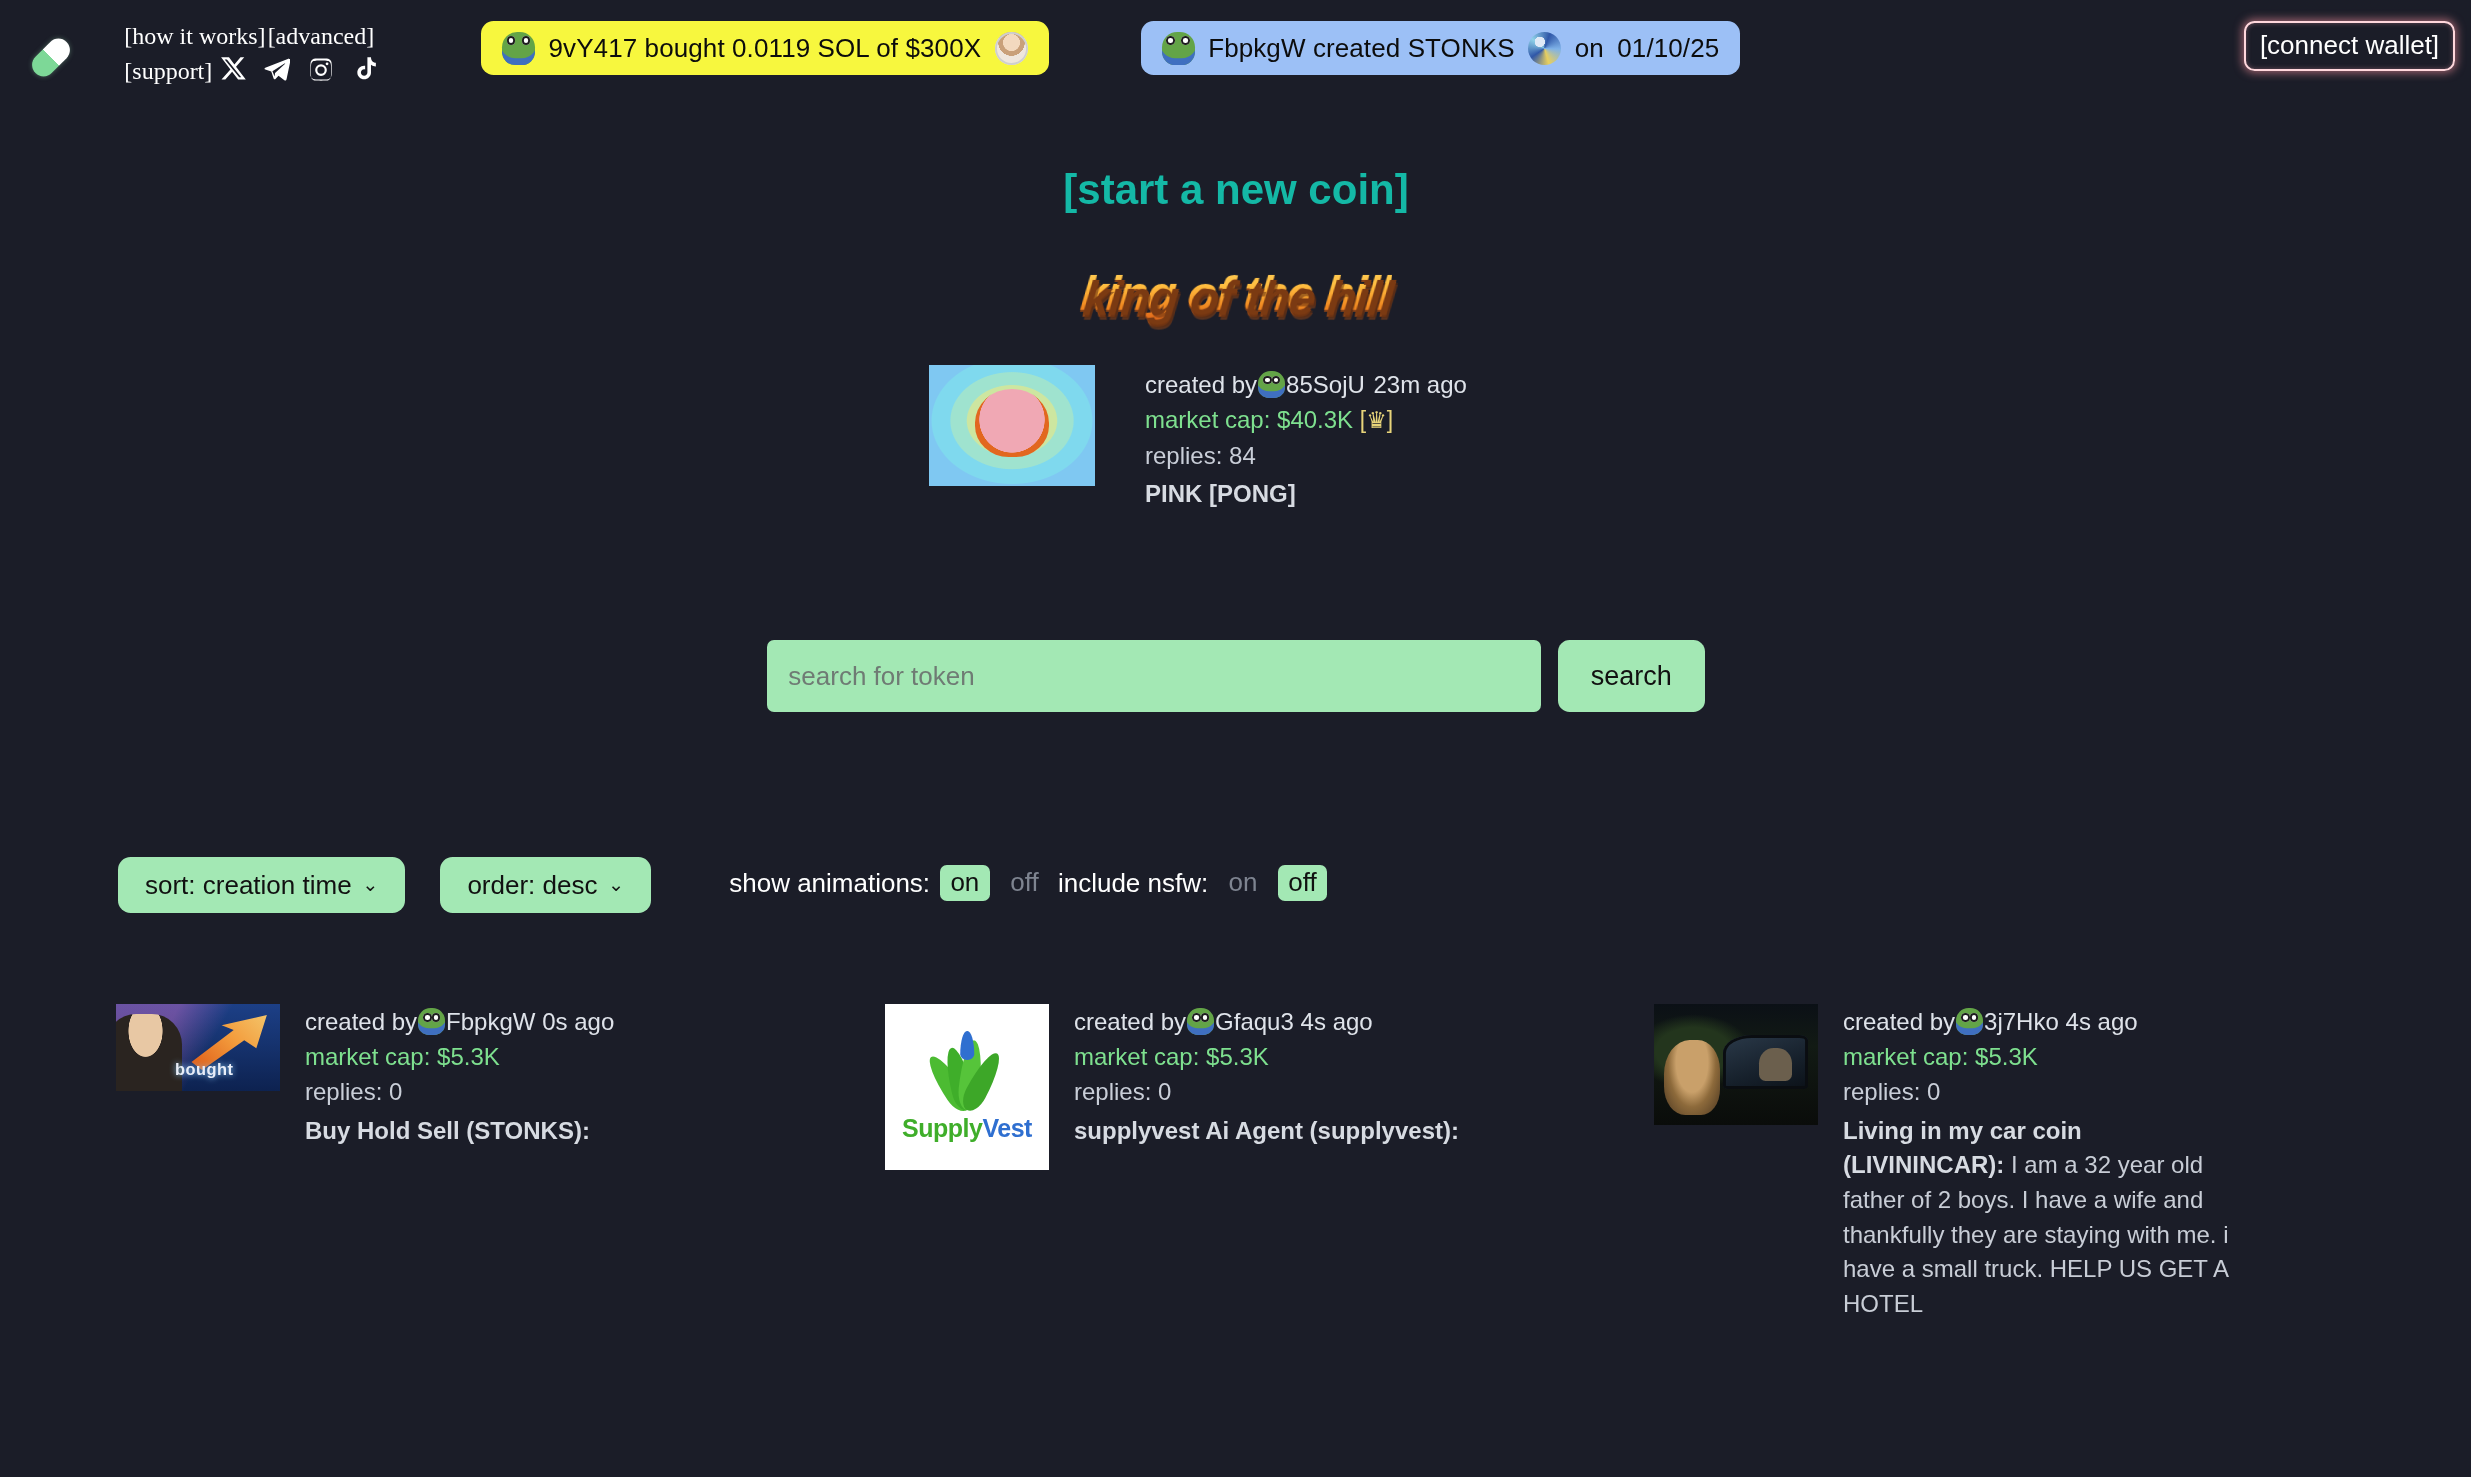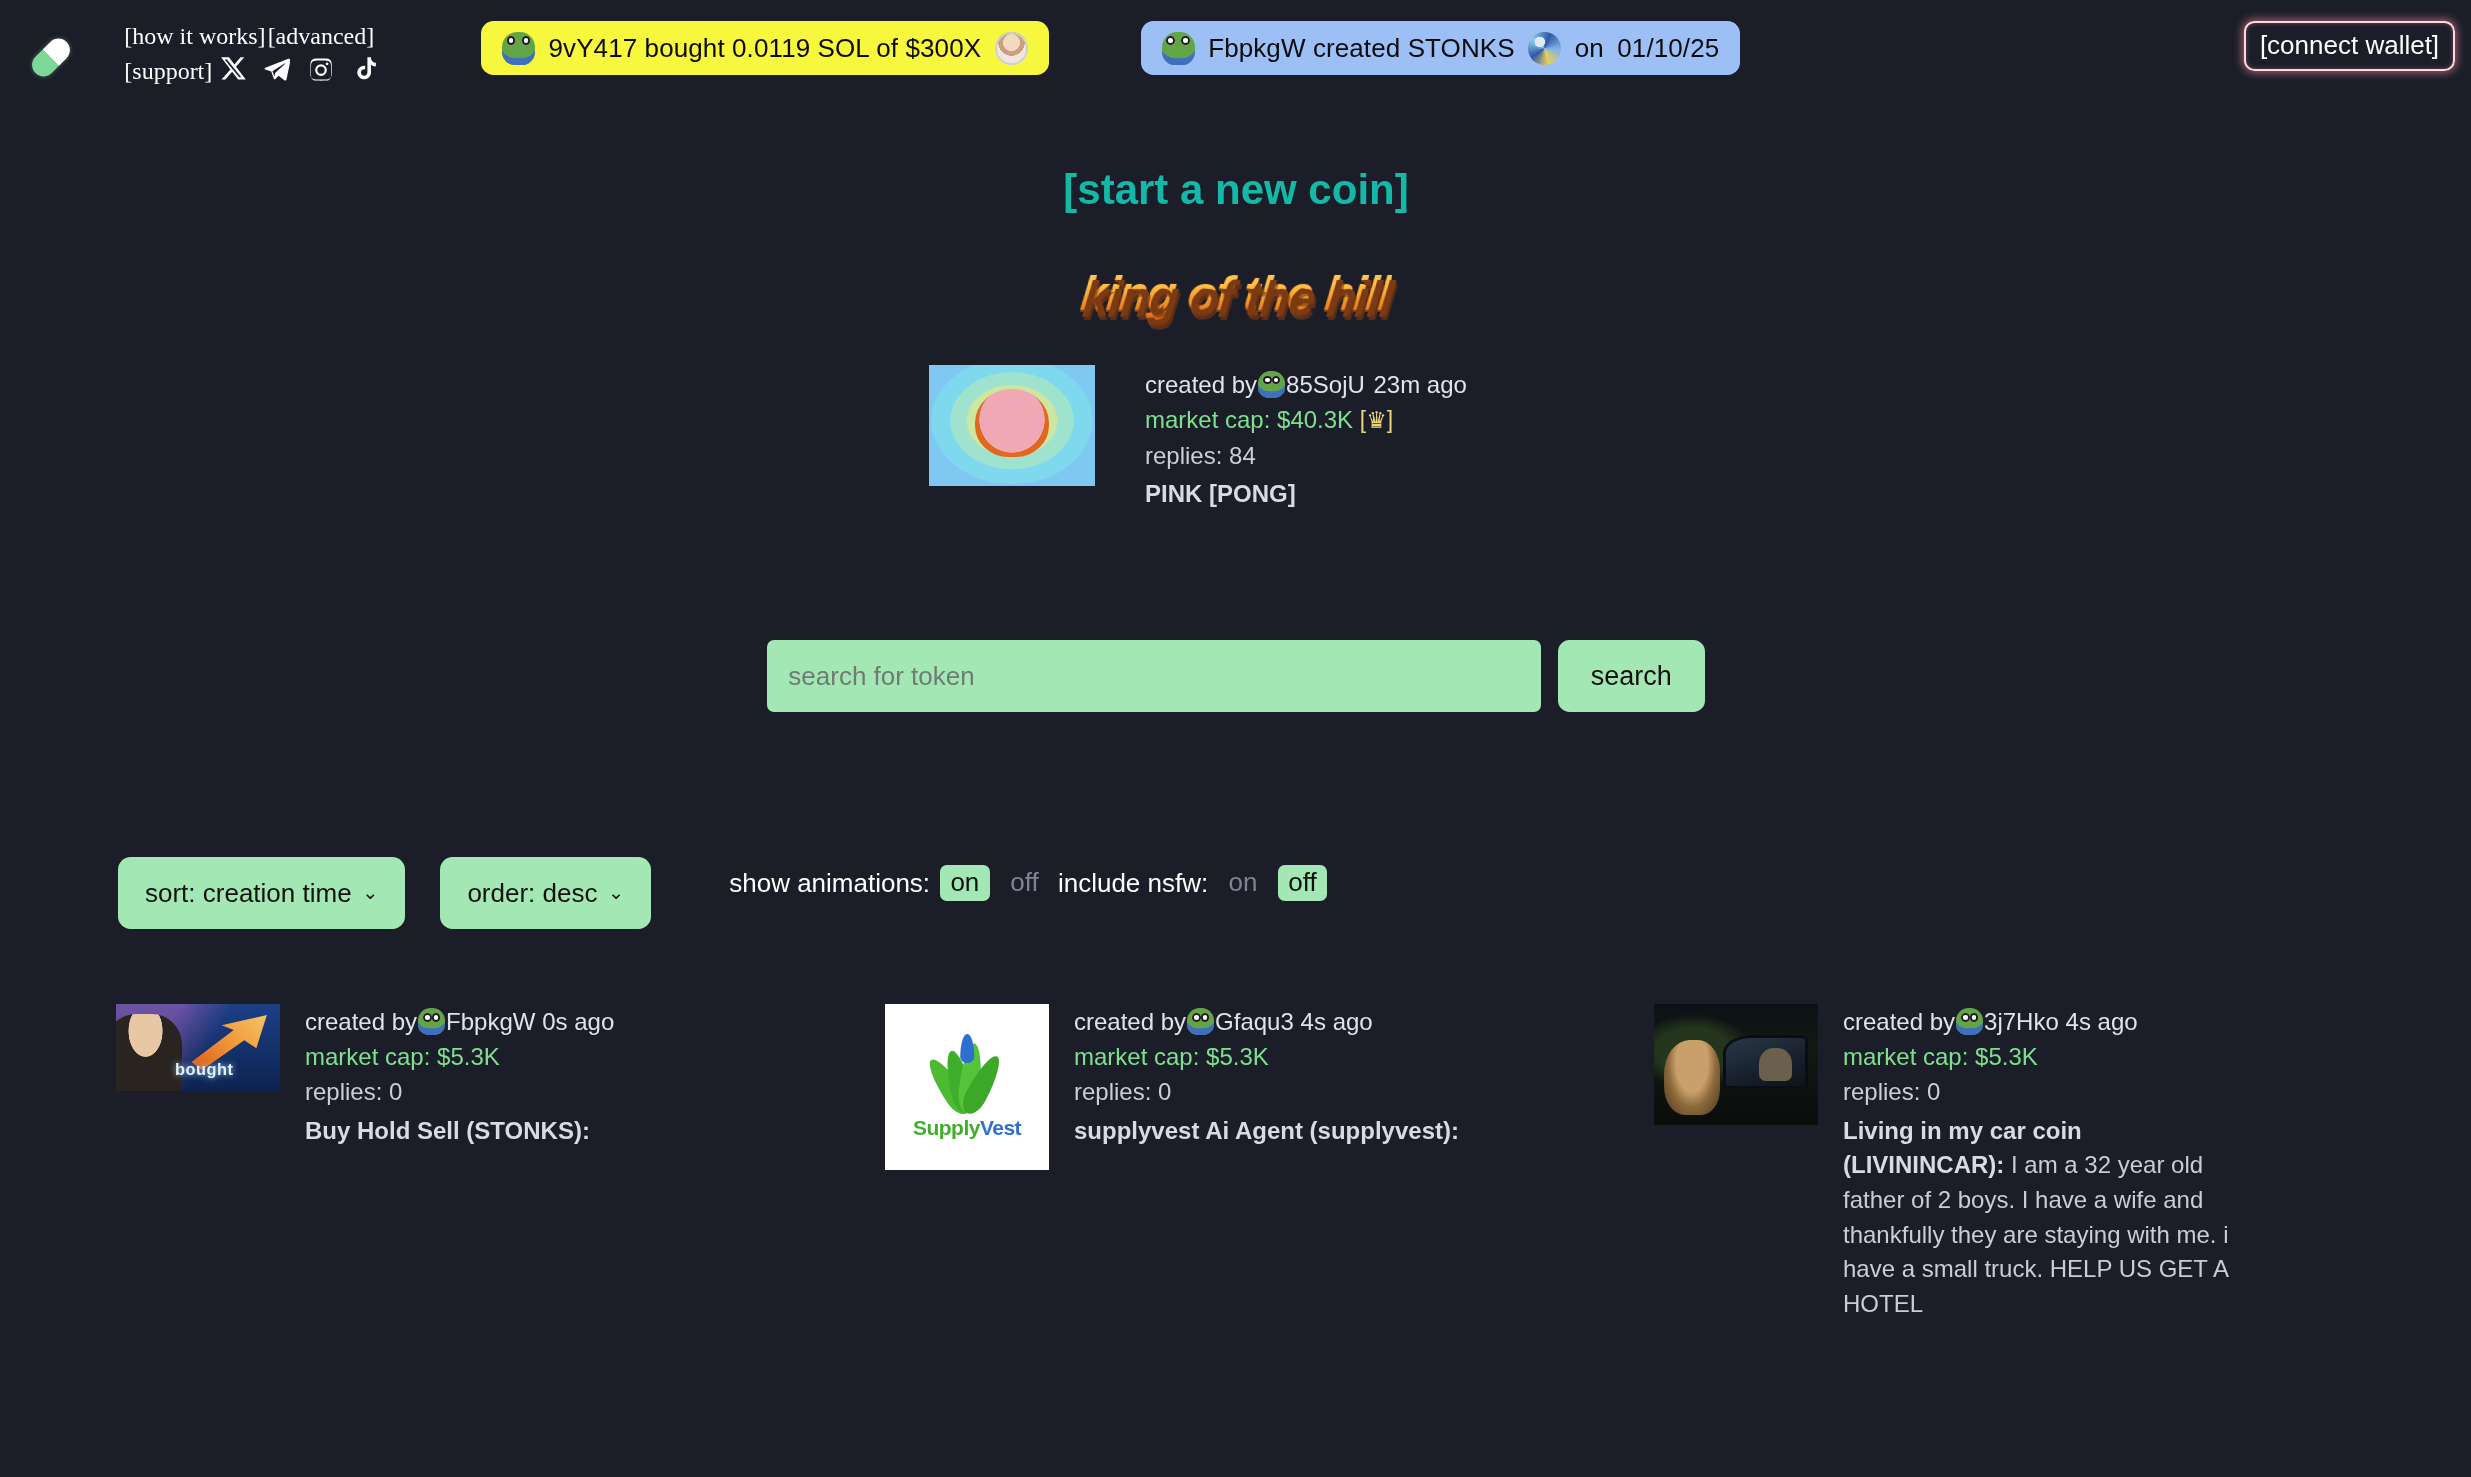--- a/index.html
+++ b/index.html
@@ -271,21 +271,21 @@
     top: 857px;
     left: 118px;
     display: flex;
     align-items: flex-start;
     gap: 35px;
   }
   .select-pill {
     background: #a3e8b4;
     border: none;
     border-radius: 12.6px;
-    height: 72px;
+    height: 56px;
     padding: 0 27px;
     font-family: "Liberation Sans", sans-serif;
     font-size: 26px;
     color: #111;
     display: flex;
     align-items: center;
     gap: 10.6px;
     cursor: pointer;
   }
   .chev { font-size: 19.3px; line-height: 1; }
@@ -378,21 +378,21 @@
   .sv-leaf i:nth-child(1){ transform: translateX(-50%) rotate(-34deg); background:#4cbb32; }
   .sv-leaf i:nth-child(2){ transform: translateX(-50%) rotate(-14deg); background:#3fae2a; }
   .sv-leaf i:nth-child(3){ transform: translateX(-50%) rotate(6deg);  background:#56c43a; height:70px;}
   .sv-leaf i:nth-child(4){ transform: translateX(-50%) rotate(28deg); background:#3da728; }
   .sv-leaf i:nth-child(5){
     transform: translateX(-50%) rotate(0deg);
     height:29px; width:13.5px; bottom:50px;
     background:#2f6fd0;
     border-radius:50% 50% 50% 50% / 80% 80% 20% 20%;
   }
-  .sv-word { font-size:21px; font-weight:800; letter-spacing:-0.5px; }
+  .sv-word { font-size:25px; font-weight:800; letter-spacing:-0.5px; }
   .sv-word b:nth-child(1){ color:#3fae2a; }
   .sv-word b:nth-child(2){ color:#2f6fd0; }
 
   
   .carnight {
     width:100%; height:100%;
     position:relative;
     background: linear-gradient(180deg, #0b1016 0%, #121a14 35%, #0a0c0a 100%);
     overflow:hidden;
   }

